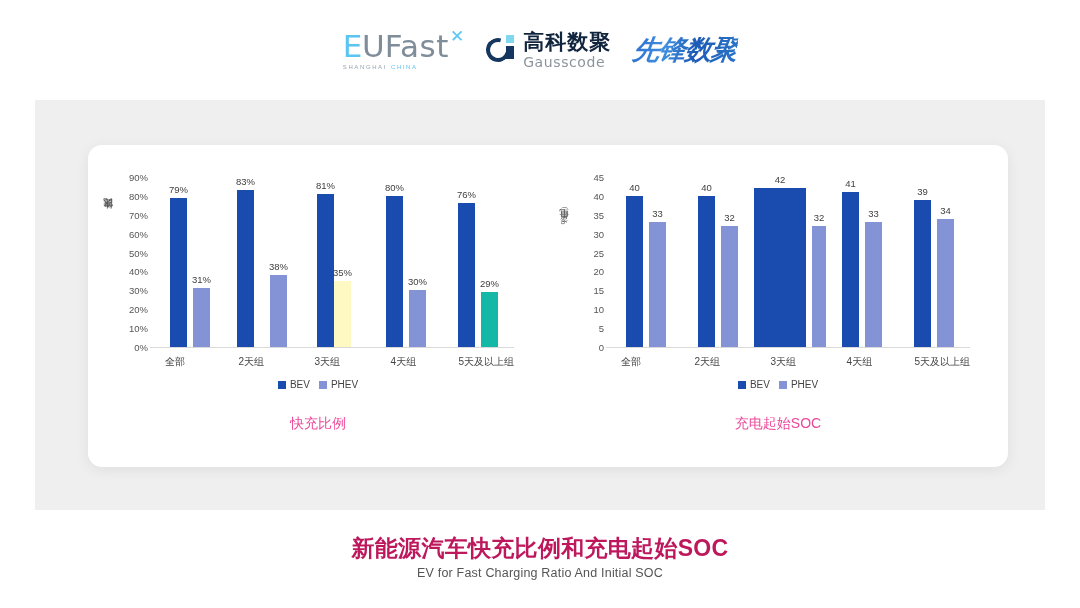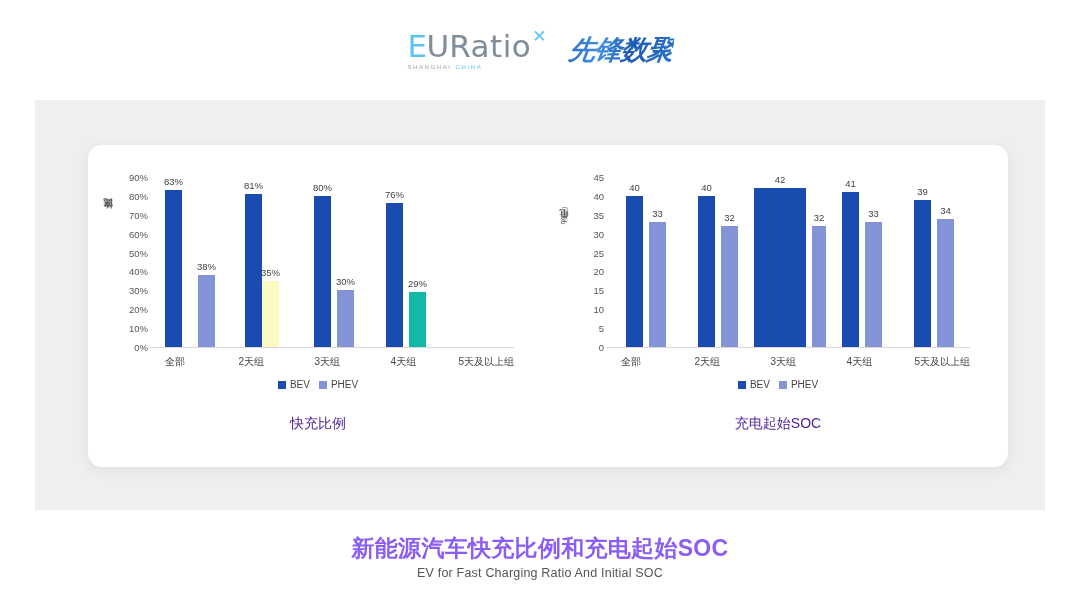--- a/index.html
+++ b/index.html
@@ -111,51 +111,62 @@
     text-align:center;font-size:10px;color:#444;white-space:nowrap;
   }
   .legend{
     position:absolute;width:100%;display:flex;justify-content:center;
     align-items:center;gap:9px;font-size:10px;color:#444;
   }
   .legend .item{display:flex;align-items:center;gap:4px;}
   .swatch{width:8px;height:8px;display:inline-block;}
   .chart-title{
     position:absolute;width:100%;text-align:center;
-    font-size:14px;color:#4c1d95;
+    font-size:14px;color:#ec4899;
   }
 
   
   .main-title{
     position:absolute;left:0;top:533px;width:1080px;text-align:center;
-    font-size:23px;font-weight:700;color:#8b5cf6;letter-spacing:.3px;
+    font-size:23px;font-weight:700;color:#be185d;letter-spacing:.3px;
   }
   .sub-title{
     position:absolute;left:0;top:566px;width:1080px;text-align:center;
     font-size:12.5px;color:#555;letter-spacing:.2px;
   }
 </style>
 </head>
 <body>
 
 <div class="logo-strip">
 
   <div class="logo evdata">
     <div class="evdata-main">
       <span class="evdata-e">E</span>
       <span class="evdata-v">U</span>
-      <span class="evdata-data">Ratio</span>
+      <span class="evdata-data">Fast</span>
       <span class="evdata-x">✕</span>
     </div>
     <div class="evdata-sub">
       <span class="sh">SHANGHAI</span>
       <span class="cn">CHINA</span>
     </div>
   </div>
 
+  <div class="logo gauss">
+    <div class="gauss-mark">
+      <div class="gauss-c"></div>
+      <div class="gauss-sq1"></div>
+      <div class="gauss-sq2"></div>
+    </div>
+    <div class="gauss-txt">
+      <span class="gauss-cn">高科数聚</span>
+      <span class="gauss-en">Gausscode</span>
+    </div>
+  </div>
 
   <div class="logo">
     <span class="xianfeng">先锋数聚</span>
   </div>
 
 </div>
 
 <div class="grey-panel"></div>
 
 <div class="white-card">
@@ -167,20 +178,28 @@
         <div class="ytick" style="width: 34px; left: 26px; top: 69.7778px;">70%</div>
         <div class="ytick" style="width: 34px; left: 26px; top: 88.6667px;">60%</div>
         <div class="ytick" style="width: 34px; left: 26px; top: 107.556px;">50%</div>
         <div class="ytick" style="width: 34px; left: 26px; top: 126.444px;">40%</div>
         <div class="ytick" style="width: 34px; left: 26px; top: 145.333px;">30%</div>
         <div class="ytick" style="width: 34px; left: 26px; top: 164.222px;">20%</div>
         <div class="ytick" style="width: 34px; left: 26px; top: 183.111px;">10%</div>
         <div class="ytick" style="width: 34px; left: 26px; top: 202px;">0%</div>
         <div class="axis-line" style="left: 62px; top: 202px; width: 364px;"></div>
         <div class="bars" style="left: 66px; top: 32px; width: 360px; height: 170px;">
+          <div class="group" style="width: 72px; gap: 6px;">
+            <div class="bar" style="width: 17px; background: rgb(26, 76, 176); height: 149.222px;">
+              <span class="val">79%</span>
+            </div>
+            <div class="bar" style="width: 17px; background: rgb(132, 147, 214); height: 58.5556px;">
+              <span class="val">31%</span>
+            </div>
+          </div>
           <div class="group" style="width: 72px; gap: 16px;">
             <div class="bar" style="width: 17px; background: rgb(26, 76, 176); height: 156.778px;">
               <span class="val">83%</span>
             </div>
             <div class="bar" style="width: 17px; background: rgb(132, 147, 214); height: 71.7778px;">
               <span class="val">38%</span>
             </div>
           </div>
           <div class="group" style="width: 72px;  text-align: right;">
             <div class="bar" style="width: 17px; background: rgb(26, 76, 176); height: 153px;">

